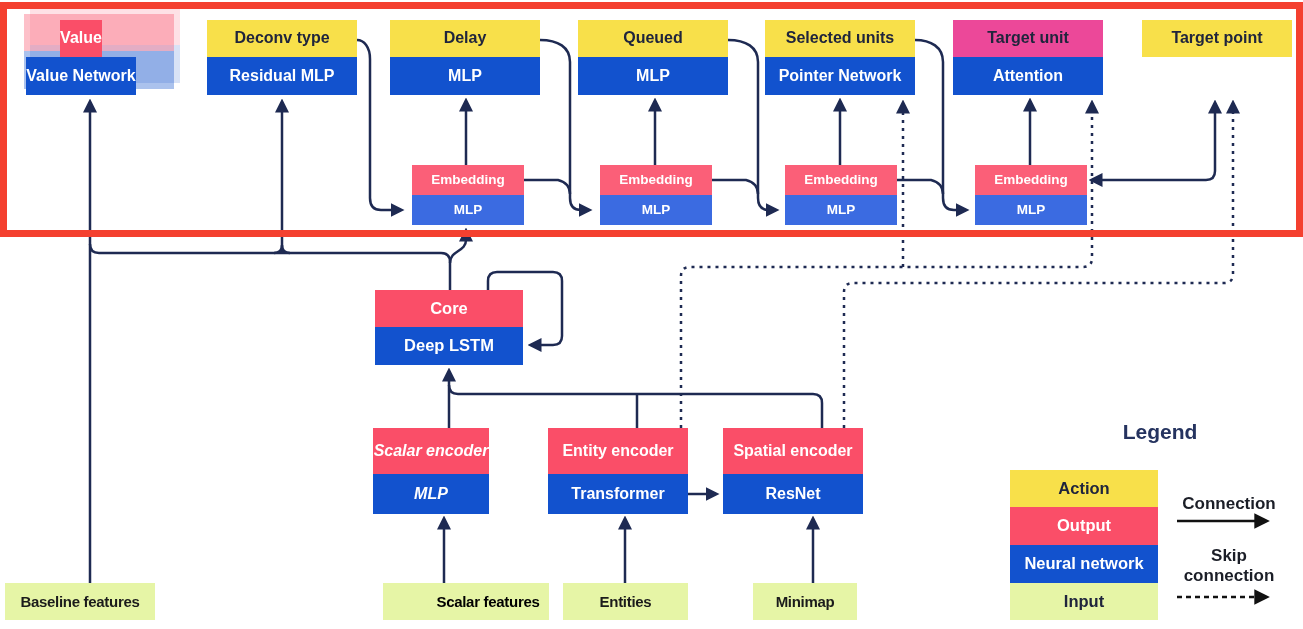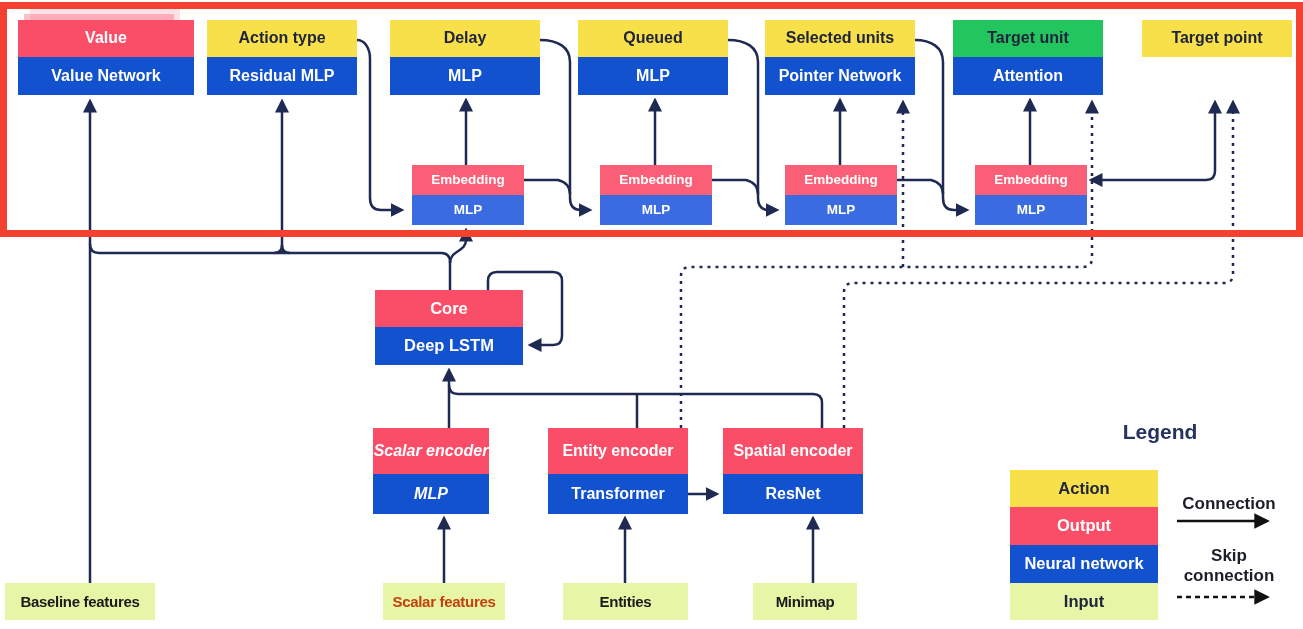--- a/index.html
+++ b/index.html
@@ -80,42 +80,42 @@
 
   <div id="nodes">
       <div class="ghost" style="left: 30px; top: 8px; width: 150px; opacity: 0.16;">
         <div style="height:37px;background:#FA4E68"></div>
         <div style="height:38px;background:#1252CE"></div>
       </div>
       <div class="ghost" style="left: 24px; top: 14px; width: 150px; opacity: 0.35;">
         <div style="height:37px;background:#FA4E68"></div>
         <div style="height:38px;background:#1252CE"></div>
       </div>
-      <div class="node head" style="left: 18px; top: 20px; width: 176px;">
+      <div class="node head" style="left: 18px; top: 20px; width: 126px; align-items: center;">
         <div class="row" style="height: 37px; background: rgb(250, 78, 104); color: rgb(255, 255, 255);">Value</div>
         <div class="row" style="height: 38px; background: rgb(18, 82, 206); color: rgb(255, 255, 255);">Value Network</div>
       </div>
       <div class="node head" style="left: 207px; top: 20px; width: 150px;">
-        <div class="row" style="height: 37px; background: rgb(248, 224, 74); color: rgb(32, 37, 60);">Action type</div>
+        <div class="row" style="height: 37px; background: rgb(248, 224, 74); color: rgb(32, 37, 60);">Deconv type</div>
         <div class="row" style="height: 38px; background: rgb(18, 82, 206); color: rgb(255, 255, 255);">Residual MLP</div>
       </div>
       <div class="node head" style="left: 390px; top: 20px; width: 150px;">
         <div class="row" style="height: 37px; background: rgb(248, 224, 74); color: rgb(32, 37, 60);">Delay</div>
         <div class="row" style="height: 38px; background: rgb(18, 82, 206); color: rgb(255, 255, 255);">MLP</div>
       </div>
       <div class="node head" style="left: 578px; top: 20px; width: 150px; border-radius: 28px;">
         <div class="row" style="height: 37px; background: rgb(248, 224, 74); color: rgb(32, 37, 60);">Queued</div>
         <div class="row" style="height: 38px; background: rgb(18, 82, 206); color: rgb(255, 255, 255);">MLP</div>
       </div>
       <div class="node head" style="left: 765px; top: 20px; width: 150px;">
         <div class="row" style="height: 37px; background: rgb(248, 224, 74); color: rgb(32, 37, 60);">Selected units</div>
         <div class="row" style="height: 38px; background: rgb(18, 82, 206); color: rgb(255, 255, 255);">Pointer Network</div>
       </div>
       <div class="node head" style="left: 953px; top: 20px; width: 150px;">
-        <div class="row" style="height: 37px; background: #22c55e; color: rgb(32, 37, 60);">Target unit</div>
+        <div class="row" style="height: 37px; background: #ec4899; color: rgb(32, 37, 60);">Target unit</div>
         <div class="row" style="height: 38px; background: rgb(18, 82, 206); color: rgb(255, 255, 255);">Attention</div>
       </div>
       <div class="node head" style="left: 1142px; top: 20px; width: 150px;">
         <div class="row" style="height: 37px; background: rgb(248, 224, 74); color: rgb(32, 37, 60);">Target point</div>
       </div>
       <div class="node embed" style="left: 412px; top: 165px; width: 112px;">
         <div class="row" style="height: 30px; background: rgb(251, 95, 120); color: rgb(255, 255, 255);">Embedding</div>
         <div class="row" style="height: 30px; background: rgb(59, 107, 225); color: rgb(255, 255, 255);">MLP</div>
       </div>
       <div class="node embed" style="left: 600px; top: 165px; width: 112px;">
@@ -140,21 +140,21 @@
       </div>
       <div class="node enc" style="left: 548px; top: 428px; width: 140px;">
         <div class="row" style="height: 46px; background: rgb(250, 78, 104); color: rgb(255, 255, 255);">Entity encoder</div>
         <div class="row" style="height: 40px; background: rgb(18, 82, 206); color: rgb(255, 255, 255);">Transformer</div>
       </div>
       <div class="node enc" style="left: 723px; top: 428px; width: 140px;">
         <div class="row" style="height: 46px; background: rgb(250, 78, 104); color: rgb(255, 255, 255);">Spatial encoder</div>
         <div class="row" style="height: 40px; background: rgb(18, 82, 206); color: rgb(255, 255, 255);">ResNet</div>
       </div>
       <div class="input-block" style="left: 5px; top: 583px; width: 150px; height: 37px; background: rgb(230, 245, 166); color: rgb(27, 27, 27);">Baseline features</div>
-      <div class="input-block" style="left: 383px; top: 583px; width: 122px; height: 37px; background: rgb(230, 245, 166); color: #c2410c;">Scalar features</div>
+      <div class="input-block" style="left: 383px; top: 583px; width: 122px; height: 37px; background: rgb(230, 245, 166); color: #000000; padding-left: 44px;">Scalar features</div>
       <div class="input-block" style="left: 563px; top: 583px; width: 125px; height: 37px; background: rgb(230, 245, 166); color: rgb(27, 27, 27);">Entities</div>
       <div class="input-block" style="left: 753px; top: 583px; width: 104px; height: 37px; background: rgb(230, 245, 166); color: rgb(27, 27, 27);">Minimap</div>
       <div class="row" style="position: absolute; left: 1010px; top: 470px; width: 148px; height: 37px; background: rgb(248, 224, 74); color: rgb(32, 37, 60); font-size: 16.5px;">Action</div>
       <div class="row" style="position: absolute; left: 1010px; top: 507px; width: 148px; height: 38px; background: rgb(250, 78, 104); color: rgb(255, 255, 255); font-size: 16.5px;">Output</div>
       <div class="row" style="position: absolute; left: 1010px; top: 545px; width: 148px; height: 38px; background: rgb(18, 82, 206); color: rgb(255, 255, 255); font-size: 16.5px;">Neural network</div>
       <div class="row" style="position: absolute; left: 1010px; top: 583px; width: 148px; height: 37px; background: rgb(230, 245, 166); color: rgb(32, 37, 60); font-size: 16.5px;">Input</div>
     </div>
 
   <div id="red-frame"></div>
 

